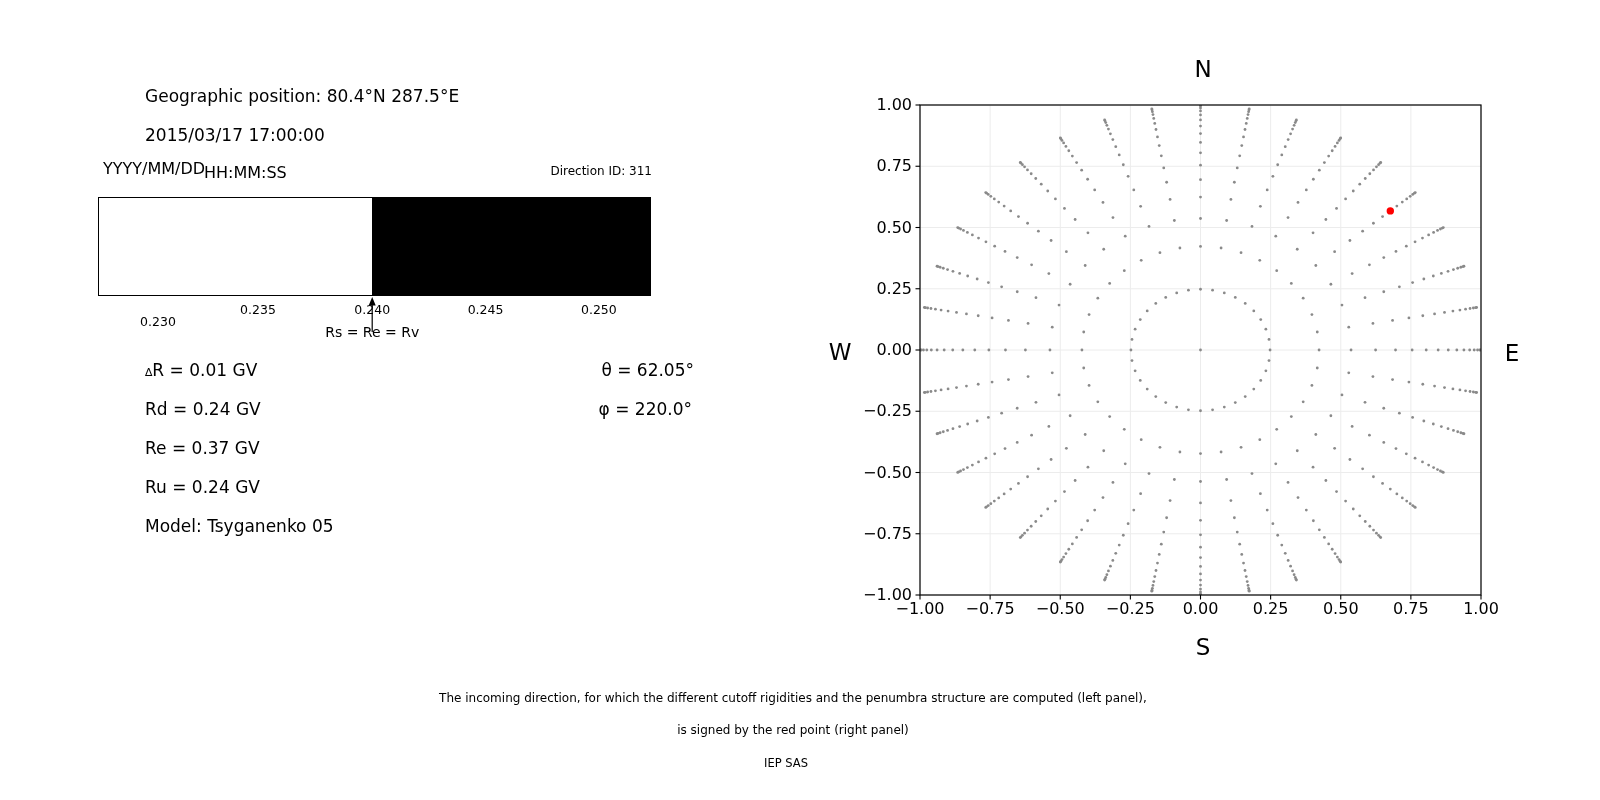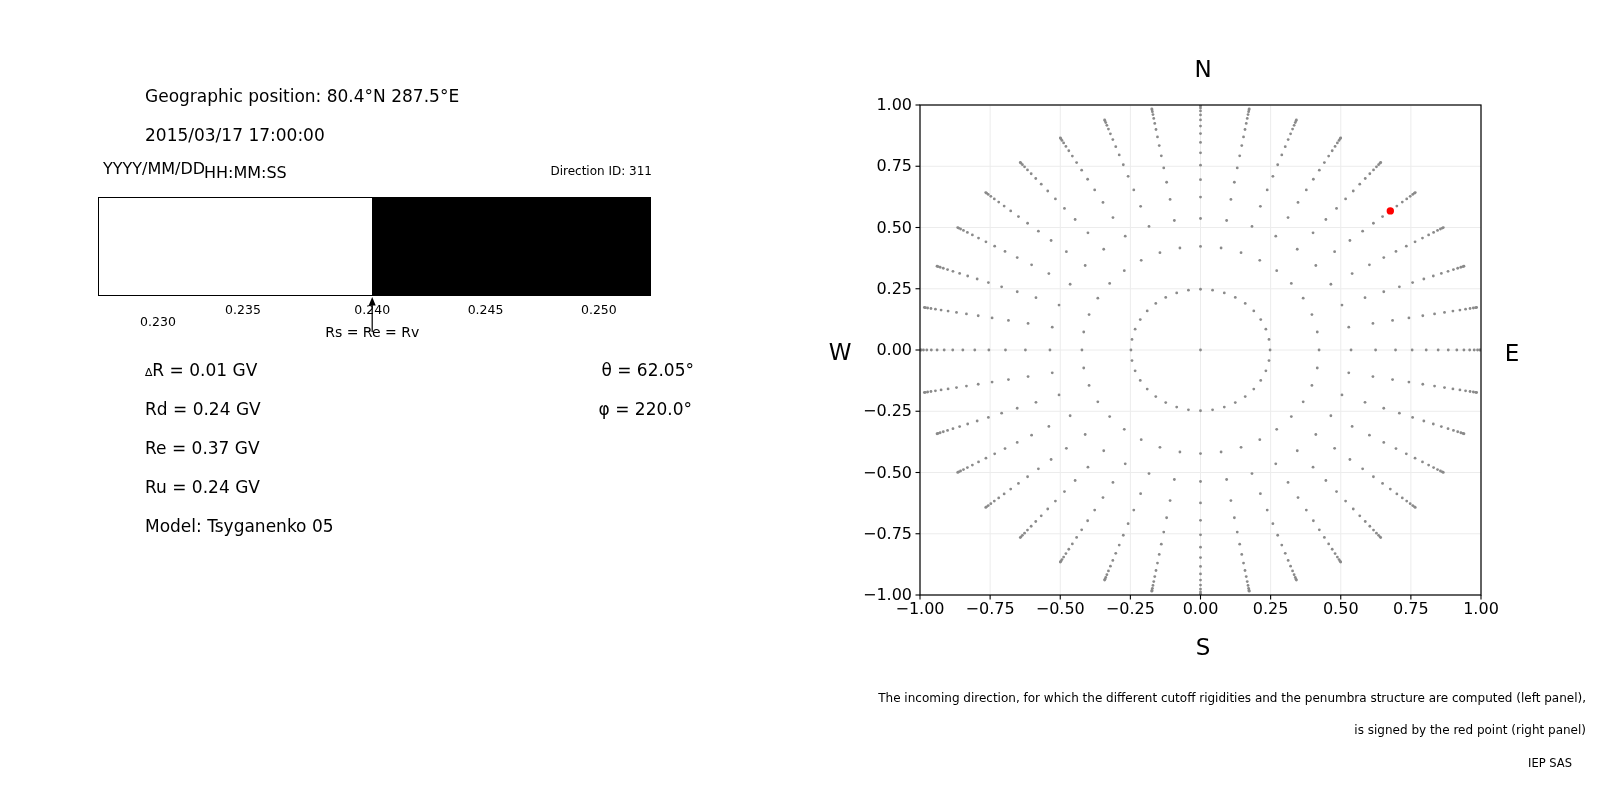--- a/index.html
+++ b/index.html
@@ -8,21 +8,21 @@
     background:#ffffff;color:#000;
     font-family:"DejaVu Sans","Liberation Sans",sans-serif;
   }
   .abs{position:absolute;}
   .t17{font-size:17px;line-height:20px;white-space:pre;margin-left:43px;}
   .t18{font-size:12px;line-height:21px;white-space:pre;}
   .t12{font-size:16px;line-height:14px;white-space:pre;}
   .t125{font-size:12.5px;line-height:15px;white-space:pre;}
   .compass{font-size:23px;line-height:28px;text-align:center;width:44px;}
   .right{text-align:right;}
-  .center{text-align:right;}
+  .center{text-align:center;}
   .delta-sym{font-size:11px;}
   #geo-line{left:102px;top:86px;}
   #datetime-line{left:102px;top:125px;}
   #date-format{left:103px;top:162px;}
   #time-format{left:204px;top:166px;}
   #direction-id{left:400px;top:161px;width:252px;}
   #penumbra-bar{
     left:98px;top:197px;width:553px;height:99px;
     background:#ffffff;border:1.3px solid #000;box-sizing:border-box;
   }
@@ -55,21 +55,21 @@
 <div class="abs t17" id="datetime-line">2015/03/17 17:00:00</div>
 <div class="abs t12" id="date-format">YYYY/MM/DD</div>
 <div class="abs t12" id="time-format">HH:MM:SS</div>
 <div class="abs t18 right" id="direction-id">Direction ID: 311</div>
 
 <div class="abs" id="penumbra-bar" style="background: rgb(255, 255, 255);">
   <div id="penumbra-black" style="left: 49.59%; background: rgb(0, 0, 0);"></div>
 </div>
 <div id="bar-ticks">
     <div class="bar-tick t125" style="left: 126px; margin-top: 12px;">0.230</div>
-    <div class="bar-tick t125" style="left: 211px;">0.235</div>
+    <div class="bar-tick t125" style="left: 226px;">0.235</div>
     <div class="bar-tick t125" style="left: 340.234px;">0.240</div>
     <div class="bar-tick t125" style="left: 453.553px;">0.245</div>
     <div class="bar-tick t125" style="left: 566.873px;">0.250</div>
   </div>
 
 <svg class="abs" id="arrow-svg" width="41" height="40" aria-hidden="true" style="left: 352.034px;">
   <line x1="20.2" y1="36" x2="20.2" y2="6" stroke="#000" stroke-width="1.2"></line>
   <polygon points="20.2,1 16.7,9.5 23.7,9.5" fill="#000"></polygon>
 </svg>
 <div class="abs" id="arrow-label" style="left: 272.234px;">Rs = Re = Rv</div>

